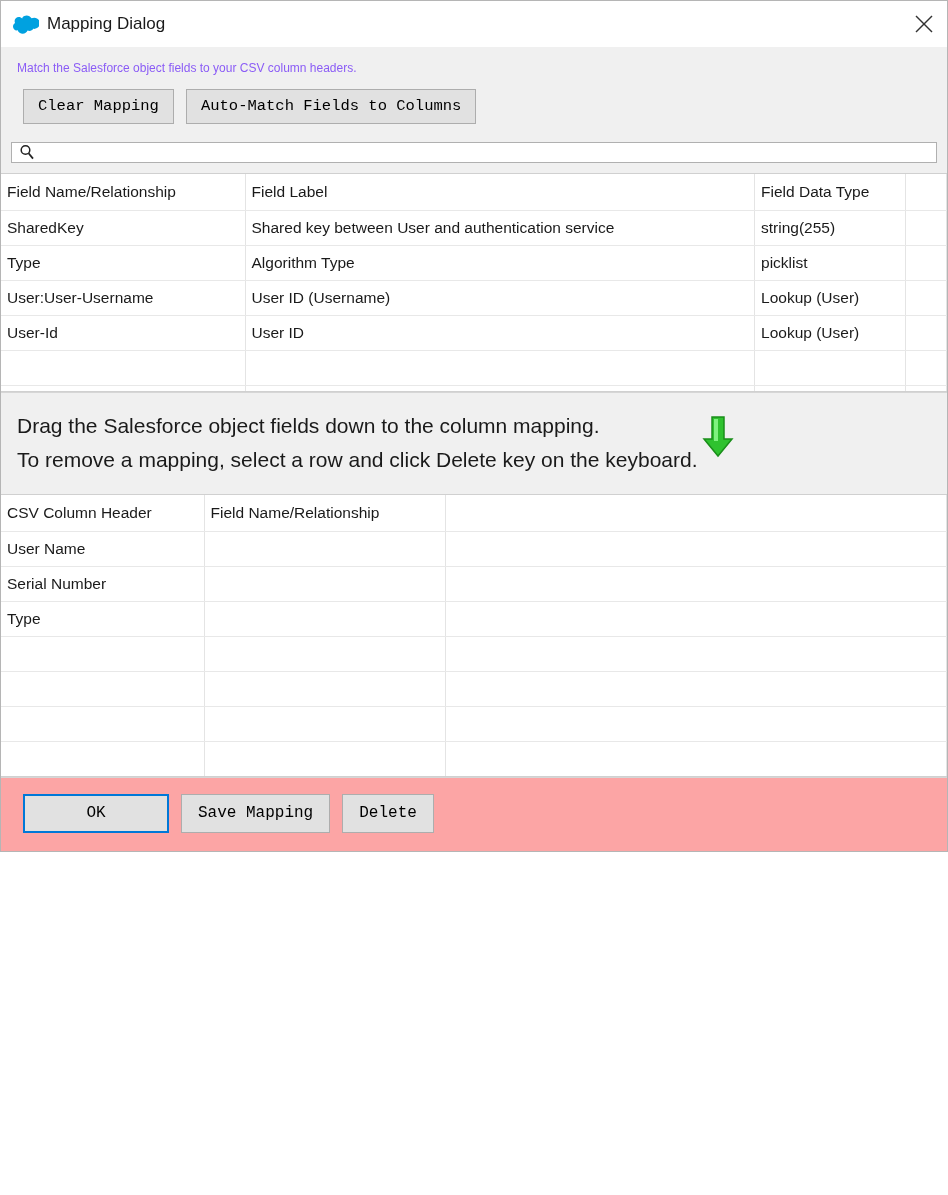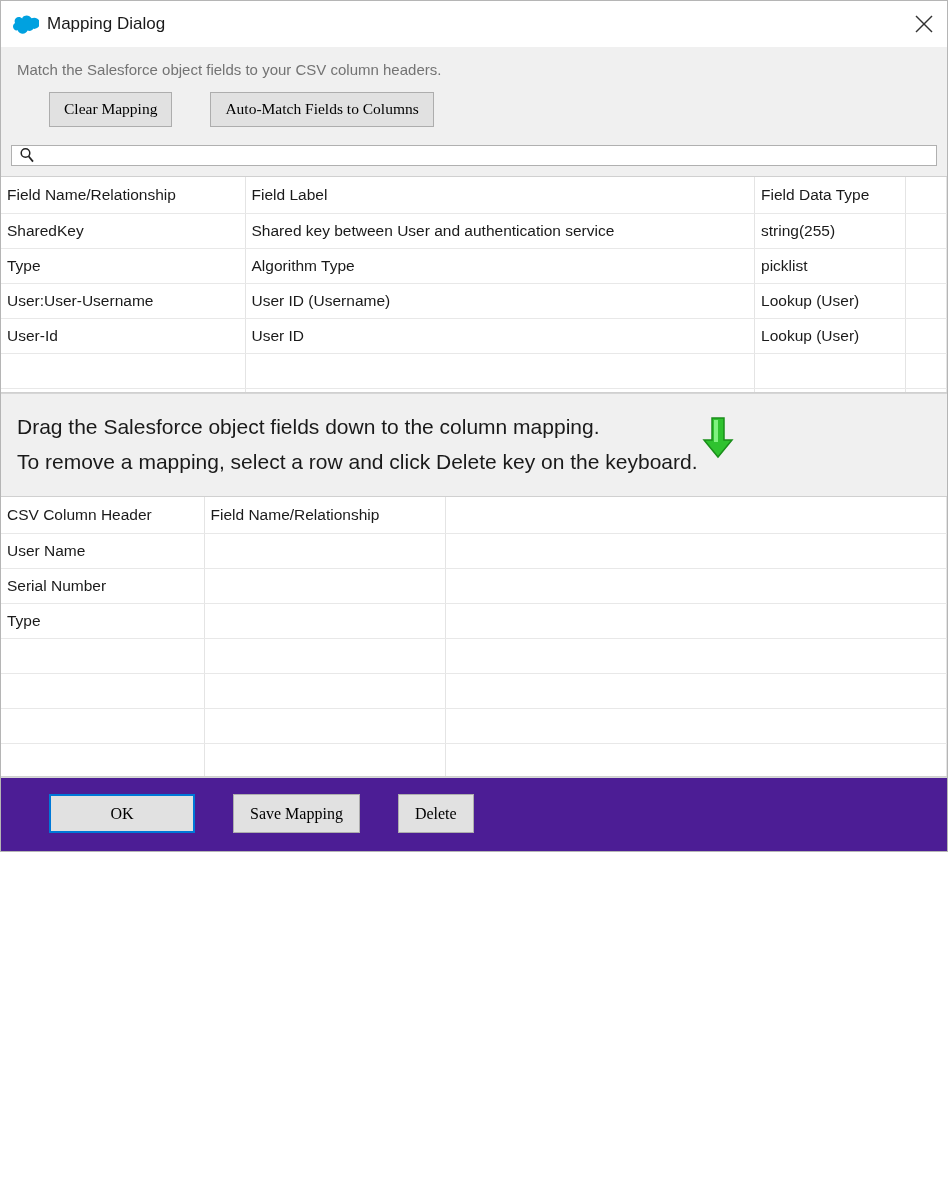--- a/index.html
+++ b/index.html
@@ -60,38 +60,37 @@
   }
   .close-btn svg { display: block; }
 
   
   .top-panel {
     background: #f0f0f0;
     padding: 0 0 0 0;
   }
   .instruction {
     padding: 14px 0 14px 16px;
-    font-size: 15px;
-    color: #737373;
+    font-size: 12px;
+    color: #8b5cf6;
   }
   .button-row {
     padding: 0 0 18px 22px;
     display: flex;
     gap: 12px;
   }
   .btn {
-    font-family: Liberation Serif, serif;
+    font-family: Liberation Mono, monospace;
     font-size: 15.5px;
     color: #000000;
     background: #e1e1e1;
     border: 1px solid #adadad;
     padding: 7px 14px;
     cursor: pointer;
     line-height: 1.2;
-    margin-left: 26px;
   }
 
   
   .search-wrap {
     margin: 0 10px 10px 10px;
     height: 32px;
     background: #ffffff;
     border: 1px solid #b0b0b0;
     display: flex;
     align-items: center;
@@ -171,21 +170,21 @@
     position: absolute;
     left: 700px;
     top: 22px;
     width: 34px;
     height: 44px;
   }
 
   
   .footer {
     margin-top: auto;
-    background: #4c1d95;
+    background: #fca5a5;
     border-top: 1px solid #d6d6d6;
     padding: 16px 0 18px 22px;
     display: flex;
     gap: 12px;
     align-items: center;
   }
   .btn-default {
     background: #e1e1e1;
     border: 2px solid #0078d7;
     padding: 8px 0;

